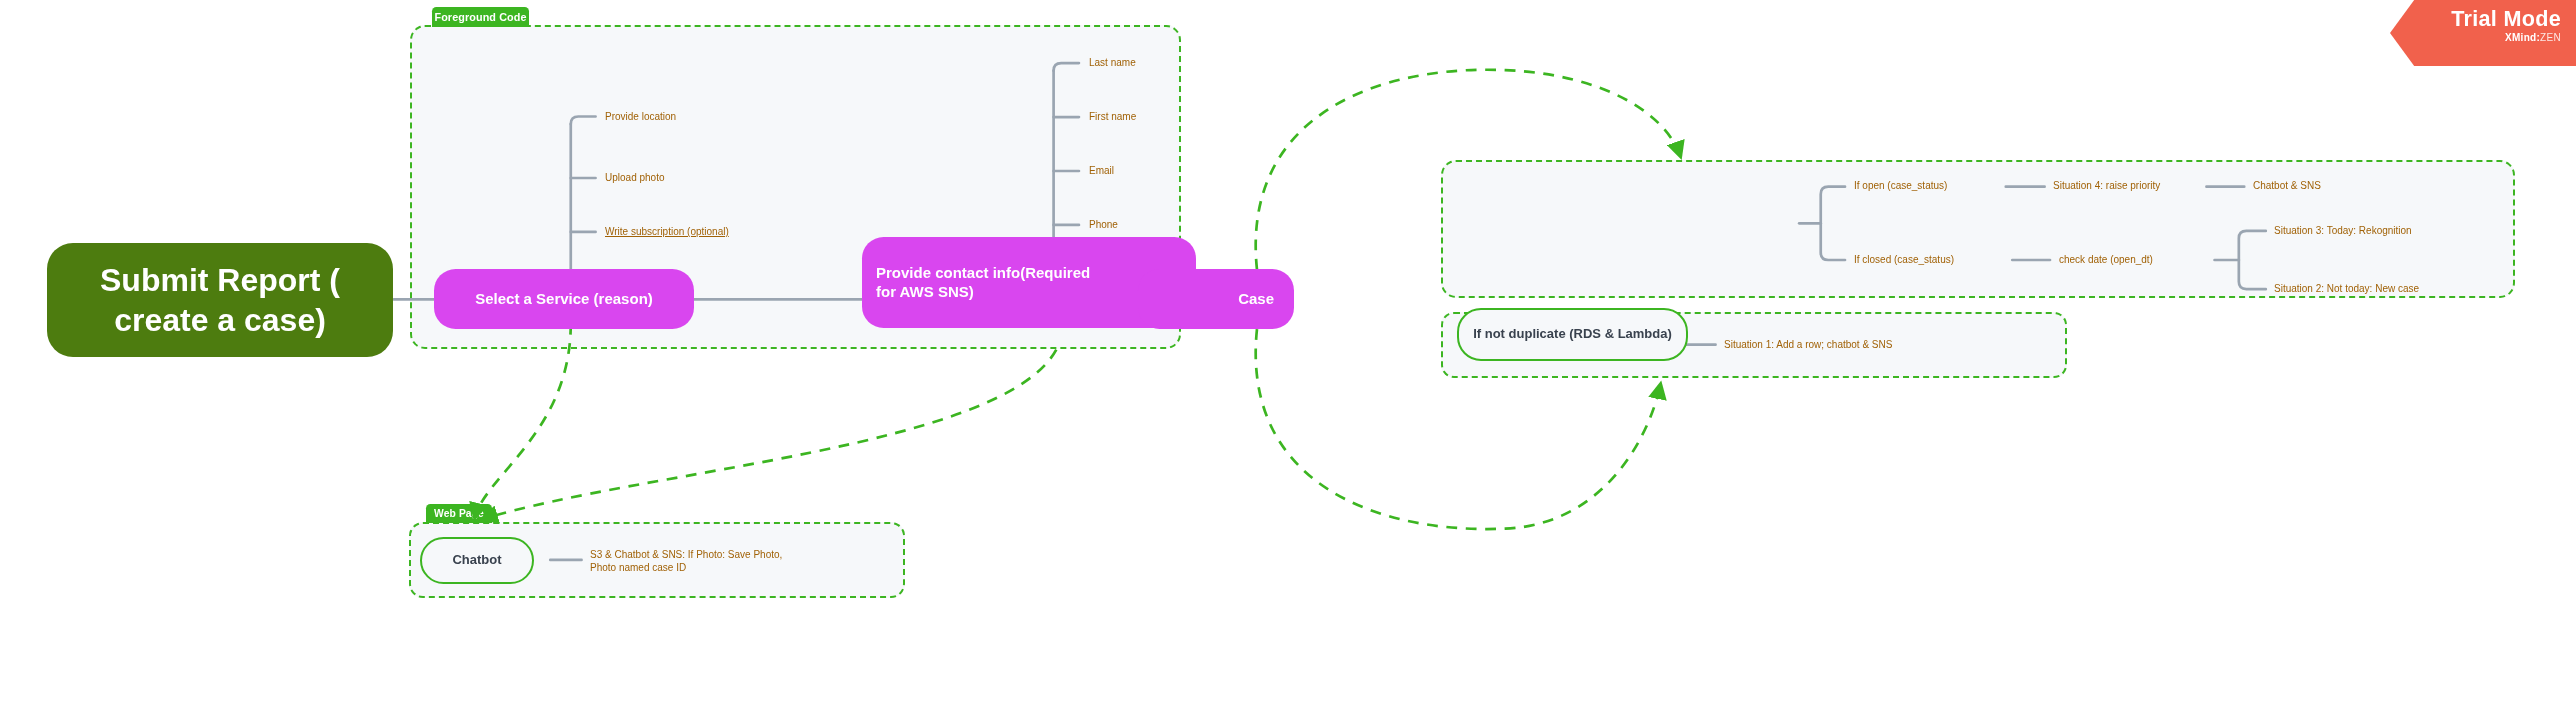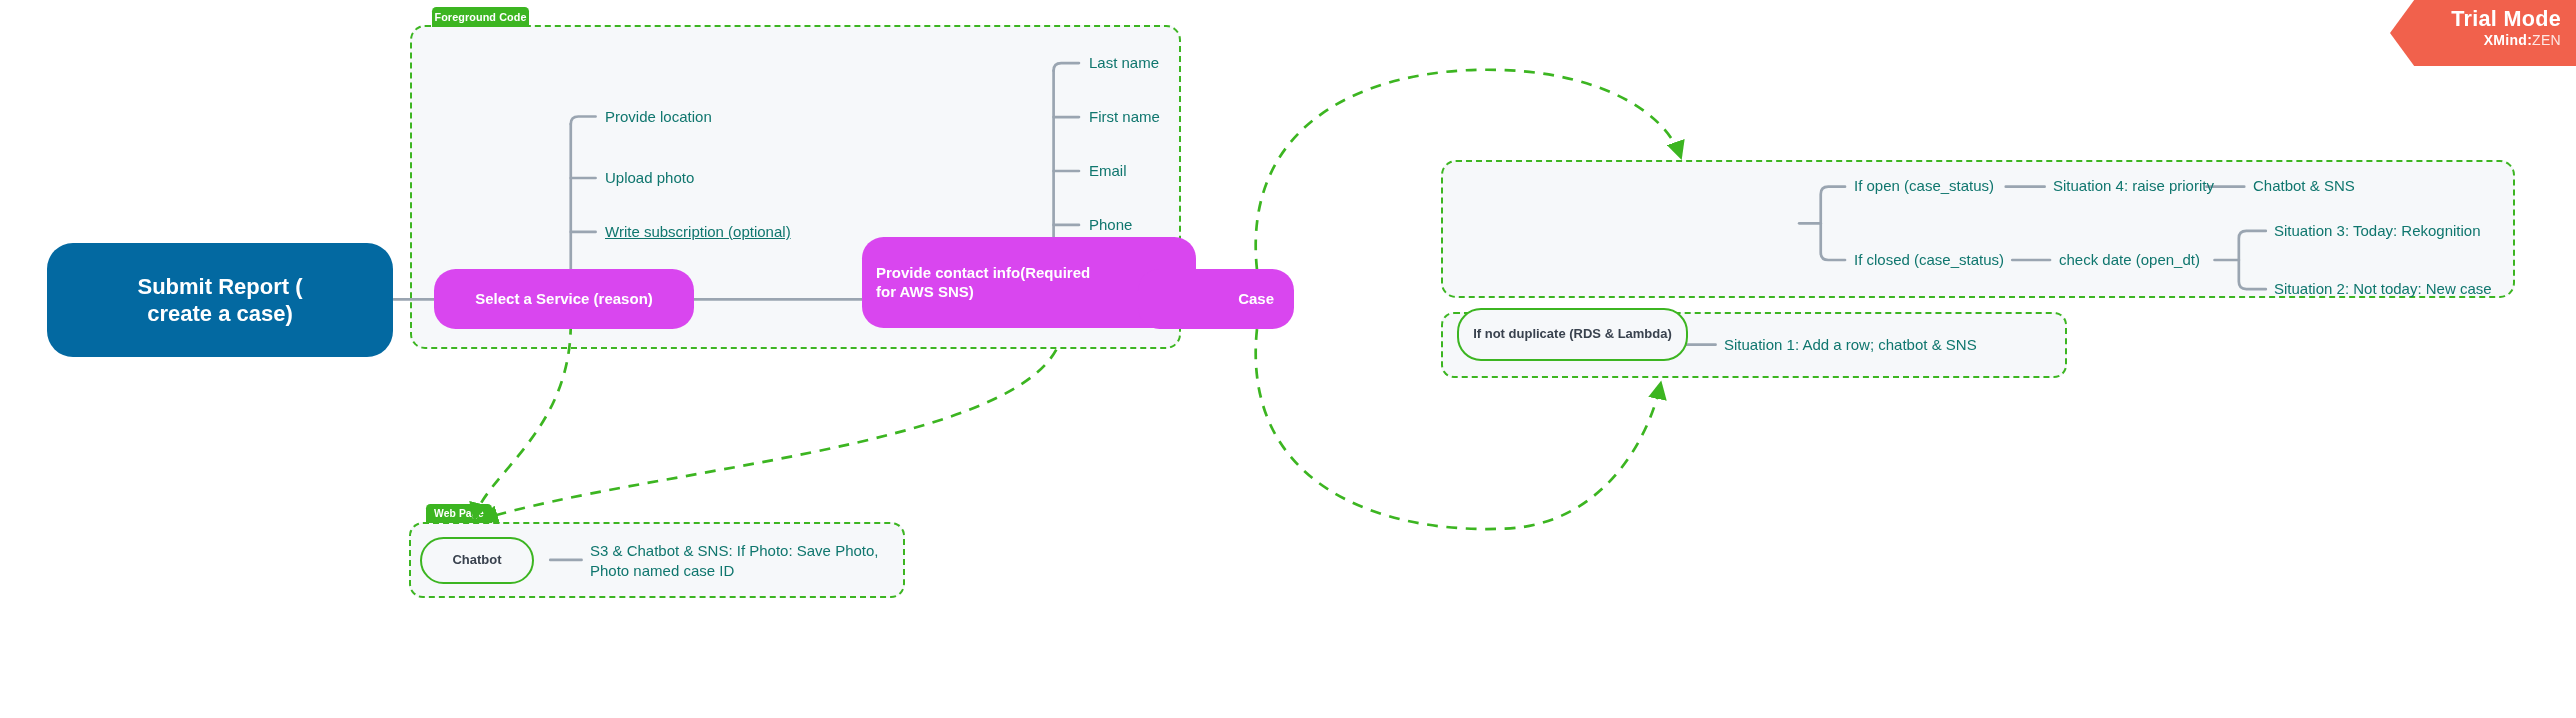--- a/index.html
+++ b/index.html
@@ -47,24 +47,24 @@
   .node {
     position: absolute;
     display: flex;
     align-items: center;
     justify-content: center;
     text-align: center;
     white-space: pre-line;
     line-height: 1.25;
   }
   .node-root {
-    background: #0369a1;
+    background: #4d7c0f;
     color: #ffffff;
     border-radius: 26px;
-    font-size: 22px;
+    font-size: 32px;
     font-weight: bold;
     padding: 0 9px;
   }
   .node-main {
     background: #d946ef;
     color: #ffffff;
     border-radius: 21.6px;
     font-size: 15px;
     font-weight: bold;
     padding: 0 14px;
@@ -74,22 +74,22 @@
     color: #39424e;
     border: 2.7px solid #3cb521;
     border-radius: 24px;
     font-size: 13.5px;
     font-weight: bold;
     padding: 0 13px;
   }
   
   .leaf {
     position: absolute;
-    color: #0f766e;
-    font-size: 15px;
+    color: #a16207;
+    font-size: 10px;
     line-height: 1.35;
     white-space: pre-line;
     display: flex;
     align-items: center;
   }
   
   #trial-badge {
     position: absolute;
     right: 0;
     top: 0;
@@ -101,21 +101,21 @@
     padding: 7.6px 15px 0 0;
     text-align: right;
   }
   #trial-title {
     font-size: 21.6px;
     font-weight: bold;
     line-height: 1.05;
     letter-spacing: 0.3px;
   }
   #trial-sub {
-    font-size: 14px;
+    font-size: 10px;
     font-weight: bold;
     margin-top: 2.2px;
     letter-spacing: 0.3px;
   }
   #trial-sub .zen { font-weight: normal; opacity: .85; }
 </style>
 </head>
 <body>
 
 <div id="canvas">

